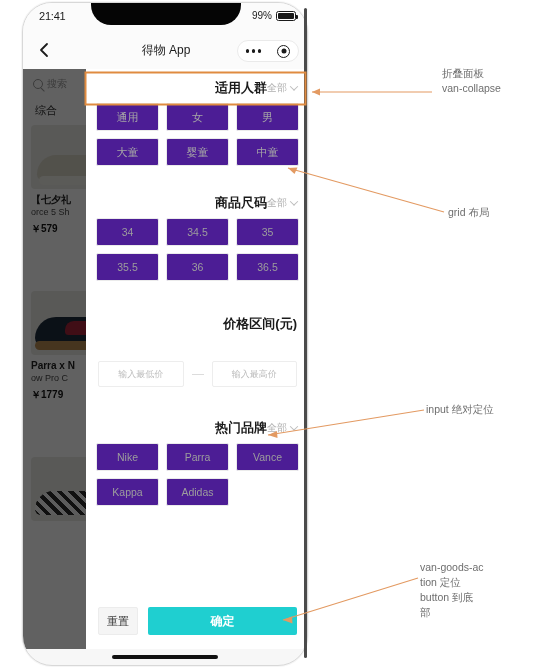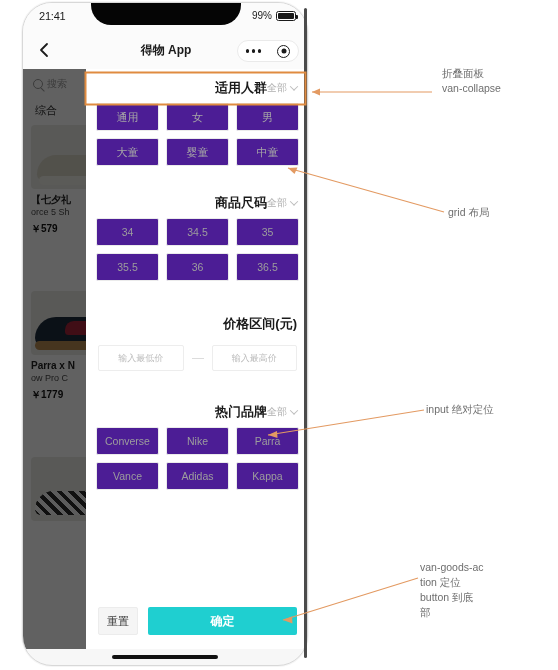--- a/index.html
+++ b/index.html
@@ -63,21 +63,21 @@
   #navbar {
     position: absolute; left: 0; top: 30px; width: 286px; height: 36px;
     background: #fbfbfb;
   }
   #nav-back {
     position: absolute; left: 12px; top: 8px;
     width: 18px; height: 18px;
   }
   #nav-title {
     position: absolute; left: 0; top: 9px; width: 286px;
-    text-align: center; font-size: 12px; color: #1b1b1b; font-weight: bold;
+    text-align: center; font-size: 12px; color: #1b1b1b;
   }
   #capsule {
     position: absolute; right: 10px; top: 7px;
     width: 62px; height: 22px; border-radius: 11px;
     background: #fff; border: 1px solid #eaeaea;
     display: flex; align-items: center; justify-content: space-around;
   }
   .dots { display: flex; gap: 2.5px; }
   .dots span { width: 3.4px; height: 3.4px; border-radius: 50%; background: #1b1b1b; display:block; }
   .target-ico {
@@ -175,21 +175,21 @@
   .cell {
     height: 28px; border: 1px solid #ebebeb; background: #4c1d95;
     display: flex; align-items: center; justify-content: center;
     font-size: 11px; color: #a6a6a6;
     border-radius: 2px;
   }
   .cell.latin { font-size: 10.5px; color: #9d9d9d; }
 
   .price-row {
     display: flex; align-items: center; gap: 8px;
-    padding: 0 12px; margin-top: 6px;
+    padding: 0 12px; margin-top: 22px;
   }
   .price-input {
     flex: 1; height: 26px; border: 1px solid #ededed; background:#fff;
     display:flex; align-items:center; justify-content:center;
     font-size: 9px; color: #bcbcbc; border-radius: 2px;
   }
   .price-dash { width: 12px; height: 1px; background: #dcdcdc; }
 
   
   #action-bar {
@@ -333,26 +333,25 @@
       </div>
 
       <div class="section-head" style="margin-top:26px">
         <span class="section-title">热门品牌</span>
         <span class="section-all">
           <span>全部</span>
           <span class="chev"></span>
         </span>
       </div>
       <div class="grid">
-        <div class="cell latin">Converse</div>
         <div class="cell latin">Nike</div>
         <div class="cell latin">Parra</div>
         <div class="cell latin">Vance</div>
+        <div class="cell latin">Kappa</div>
         <div class="cell latin">Adidas</div>
-        <div class="cell latin">Kappa</div>
       </div>
 
       <div id="action-bar">
         <div id="reset-btn">重置</div>
         <div id="confirm-btn">确定</div>
       </div>
     </div>
 
     <div id="home-indicator"></div>
   </div>

